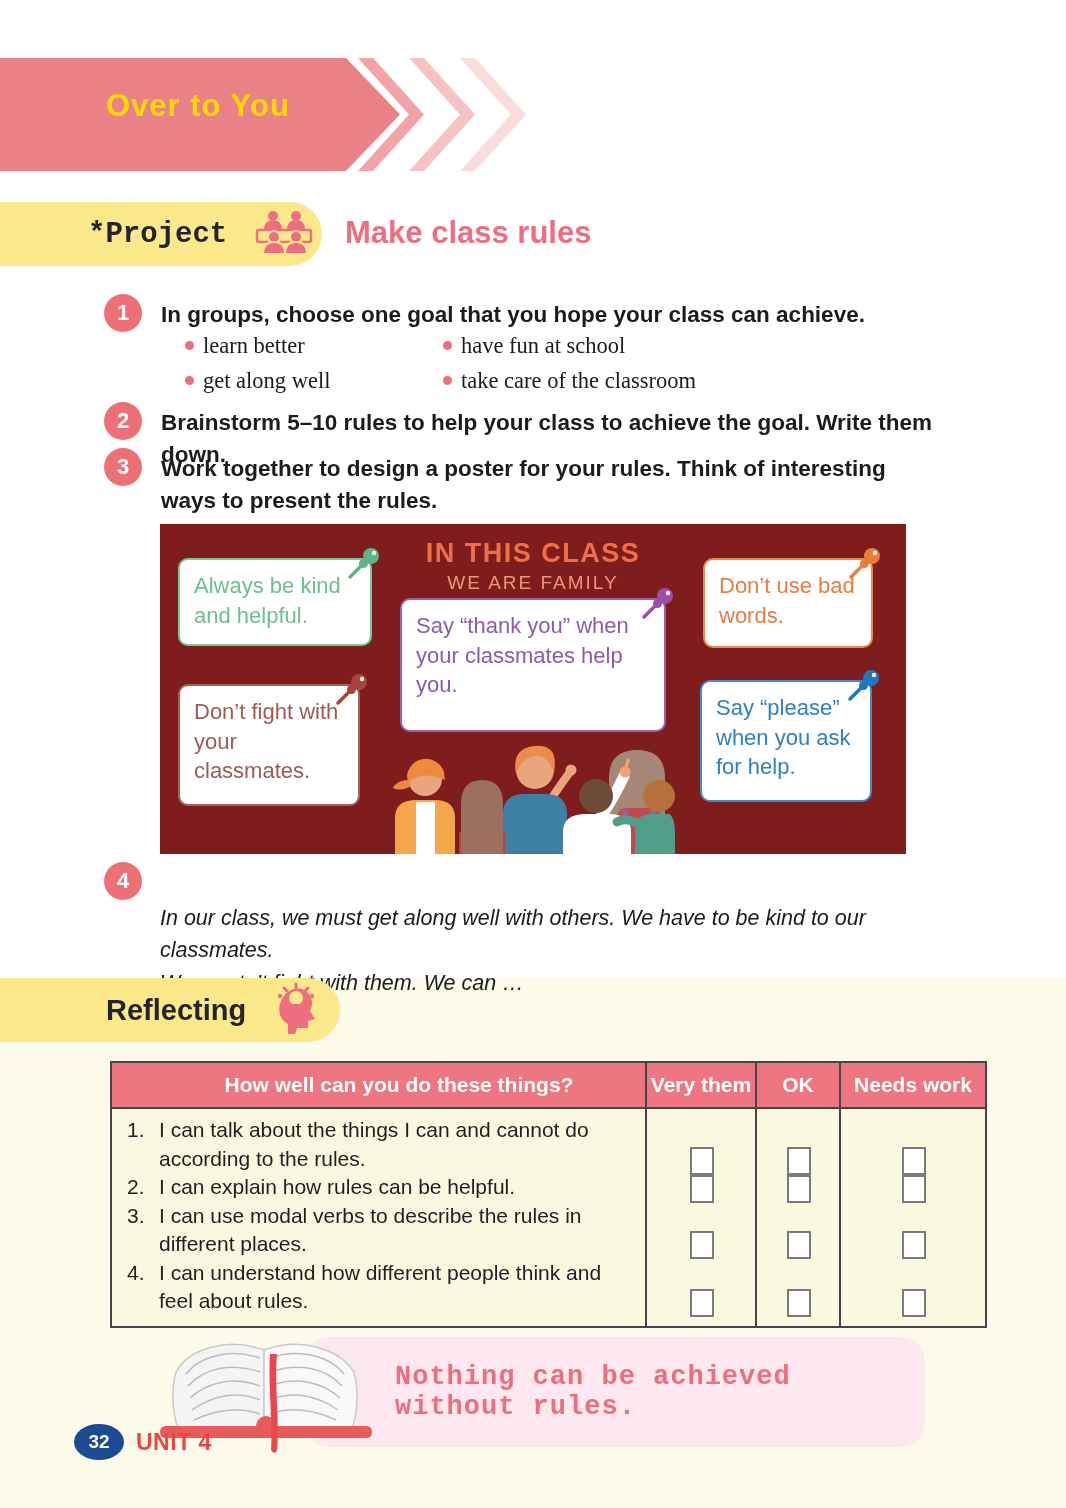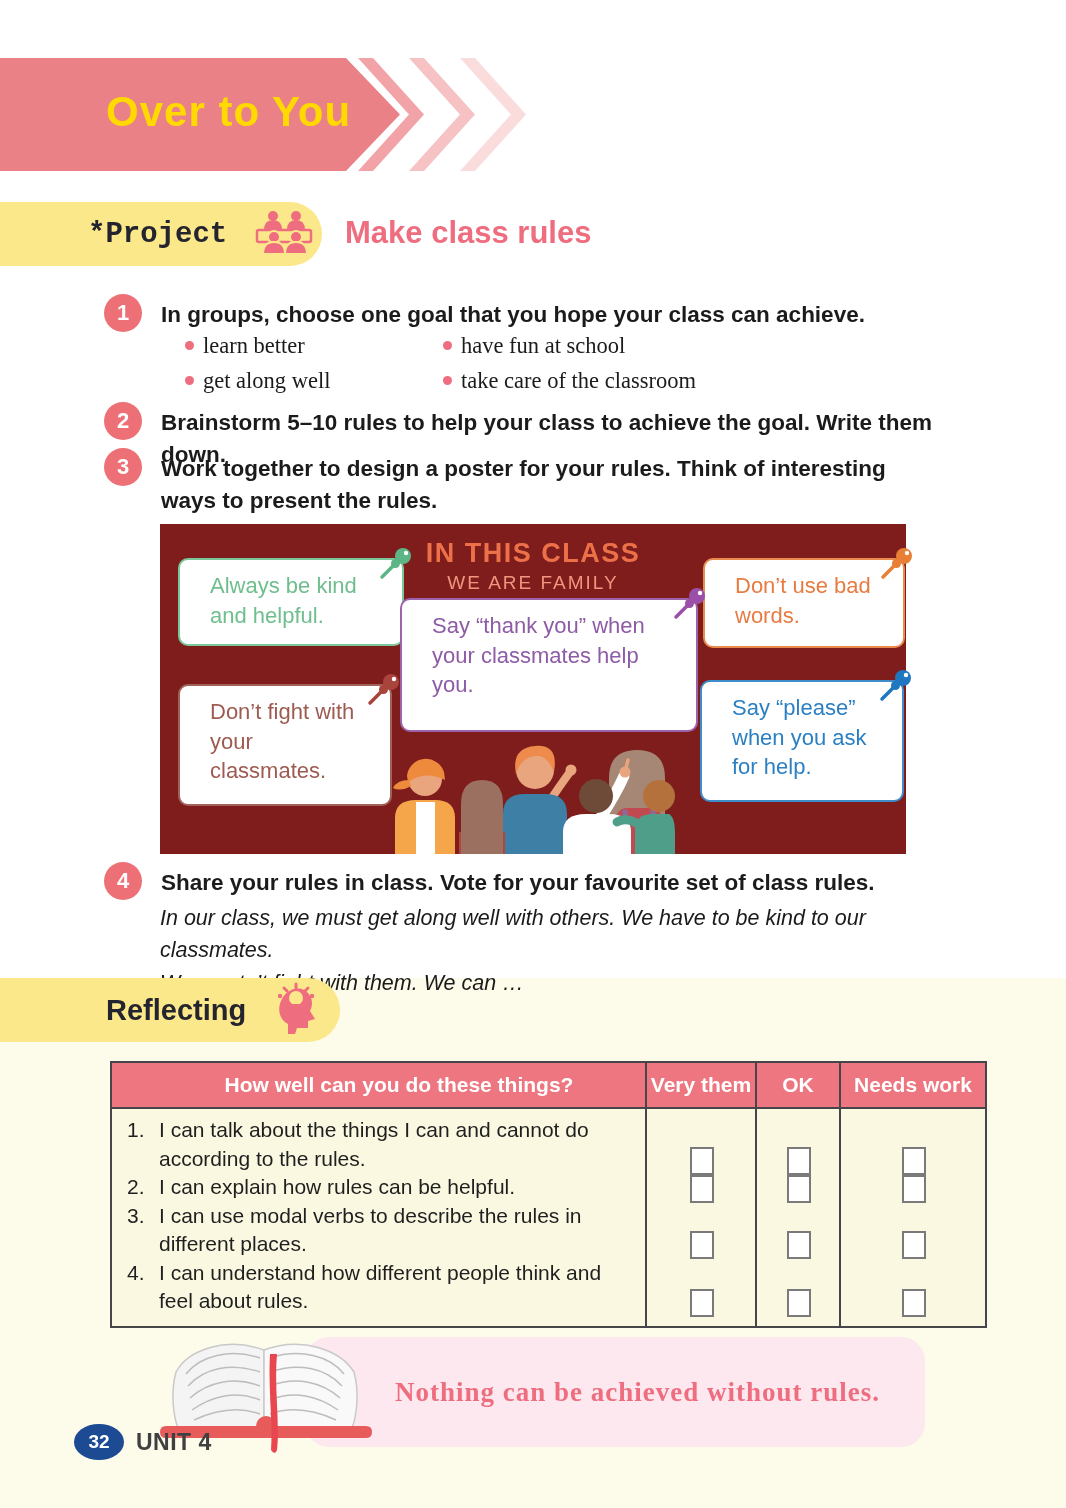--- a/index.html
+++ b/index.html
@@ -9,21 +9,21 @@
 
   
   .banner{position:absolute;left:0;top:58px;width:560px;height:113px;}
   .banner-band{position:absolute;left:0;top:0;width:400px;height:113px;background:#ea8186;
     clip-path:polygon(0 0,346px 0,400px 56.5px,346px 113px,0 113px);}
   .chev{position:absolute;top:0;width:66px;height:113px;
     clip-path:polygon(0 0,15px 0,66px 56.5px,15px 113px,0 113px,51px 56.5px);}
   .chev1{left:358px;background:#f2a3a7;}
   .chev2{left:409px;background:#f6c2c4;}
   .chev3{left:460px;background:#fadcdd;}
-  .banner-title{position:absolute;left:106px;top:30px;font-size:42px;font-weight:bold;color:#ffd900;letter-spacing:1px;}
+  .banner-title{position:absolute;left:106px;top:30px;font-size:31px;font-weight:bold;color:#ffd900;letter-spacing:1px;}
 
   
   .pill{position:absolute;left:0;background:#fbe88a;border-radius:0 33px 33px 0;display:flex;align-items:center;}
   .project-pill{top:202px;width:322px;height:64px;}
   .reflect-pill{top:978px;width:340px;height:64px;text-align:right;}
   .pill-label{font-size:29px;font-weight:bold;color:#24242e;}
   .project-pill .pill-label{margin-left:88px;font-family:Liberation Mono, monospace;}
   .reflect-pill .pill-label{margin-left:106px;}
   .pill-icon{margin-left:26px;}
   .project-title{position:absolute;left:345px;top:215px;margin:0;font-size:31px;font-weight:bold;color:#ee6e80;}
@@ -45,21 +45,21 @@
   .goal .dot{width:9px;height:9px;border-radius:50%;background:#ee6e80;margin-right:9px;flex:0 0 9px;}
   .example{position:absolute;left:160px;top:902px;width:790px;font-style:italic;
     font-size:21.5px;line-height:1.5;color:#1b1b1b;}
 
   
   .poster{position:absolute;left:160px;top:524px;width:746px;height:330px;background:#7f1d1d;}
   .poster-title{position:absolute;left:0;top:14px;width:100%;text-align:center;
     font-size:27px;font-weight:bold;letter-spacing:1.5px;color:#ed7148;}
   .poster-subtitle{position:absolute;left:0;top:48px;width:100%;text-align:center;
     font-size:19px;letter-spacing:2px;color:#f0957e;}
-  .bubble{position:absolute;background:#ffffff;border-radius:10px;padding:11px 30px;
+  .bubble{position:absolute;background:#ffffff;border-radius:10px;padding:11px 14px;
     font-size:22px;line-height:1.35;}
   .bubble .pin{position:absolute;top:-14px;right:-12px;}
   .b-green{left:18px;top:34px;width:162px;height:62px;border:2.5px solid #7cc79a;color:#6fbe8e;}
   .b-brown{left:18px;top:160px;width:150px;height:96px;border:2.5px solid #a2625a;color:#9e5b51;}
   .b-purple{left:240px;top:74px;width:234px;height:108px;border:2.5px solid #9c63ac;color:#8e5ba6;}
   .b-orange{left:543px;top:34px;width:138px;height:64px;border:2.5px solid #ea8a4e;color:#e87b42;}
   .b-blue{left:540px;top:156px;width:140px;height:96px;border:2.5px solid #3e8cc9;color:#2b7fc3;}
   .kids{position:absolute;left:225px;top:198px;}
 
   
@@ -71,26 +71,26 @@
   .q-list{margin:6px 0 0 0;padding:0 10px 0 14px;list-style:none;}
   .q-list li{display:flex;font-size:21px;line-height:1.36;color:#1f1f1f;}
   .q-list .q-num{flex:0 0 32px;}
   .checkbox{position:absolute;left:50%;margin-left:-11px;width:20px;height:24px;background:#ffffff;
     border:2px solid #7a7a7a;}
   .cb1{top:38px;} .cb2{top:66px;} .cb3{top:122px;} .cb4{top:180px;}
 
   
   .quote-box{position:absolute;left:305px;top:1337px;width:620px;height:110px;background:#fce8ee;
     border-radius:24px;display:flex;align-items:center;}
-  .quote-text{margin:0 0 0 90px;font-family:Liberation Serif, serif;font-size:27px;font-weight:bold;
+  .quote-text{margin:0 0 0 90px;font-family:Liberation Mono, monospace;font-size:27px;font-weight:bold;
     color:#ee6e80;letter-spacing:1px;}
   .book{position:absolute;left:160px;top:1328px;}
   .page-badge{position:absolute;left:74px;top:1424px;width:50px;height:36px;border-radius:50%;
     background:#1c4b94;color:#ffffff;font-size:19px;font-weight:bold;display:flex;align-items:center;justify-content:center;}
-  .unit-label{position:absolute;left:136px;top:1429px;font-size:23px;font-weight:bold;color:#404040;letter-spacing:0.5px;}
+  .unit-label{position:absolute;left:136px;top:1429px;font-size:23px;font-weight:bold;color:#ef4444;letter-spacing:0.5px;}
 </style>
 </head>
 <body>
 
 <div class="page">
   <div class="cream-bg"></div>
 
   <div class="banner">
     <div class="banner-band"></div>
     <div class="chev chev1"></div>
@@ -252,21 +252,20 @@
 
         <path d="M250 132 L250 108 Q250 92 268 92 L284 92 Q290 95 290 112 L290 132 Z" fill="#4e9e8a"></path>
         <path d="M256 104 Q242 94 232 100" stroke="#4e9e8a" stroke-width="9" fill="none" stroke-linecap="round"></path>
         <circle cx="274" cy="74" r="16" fill="#b5713c"></circle>
       </svg>
     </span>
   </div>
 
   <div class="step step4">
     <span class="step-num">4</span>
-    <p class="step-text">Share your rules in class. Vote for your favourite set of class rules.</p>
   </div>
   <div class="example">
     <div>In our class, we must get along well with others. We have to be kind to our classmates.</div>
     <div>We mustn’t fight with them. We can …</div>
   </div>
 
   <div class="pill reflect-pill">
     <span class="pill-label">Reflecting</span>
     <span class="pill-icon">
       <svg width="46" height="56" viewBox="0 0 46 56">

